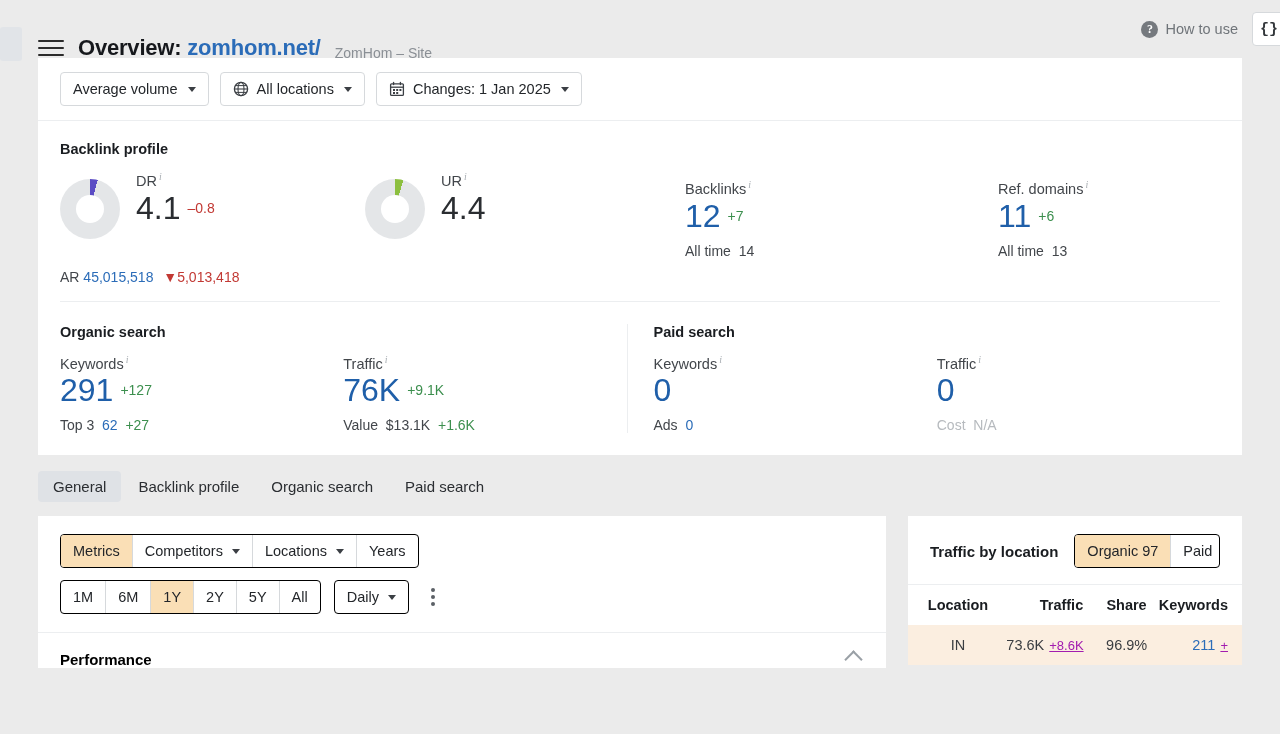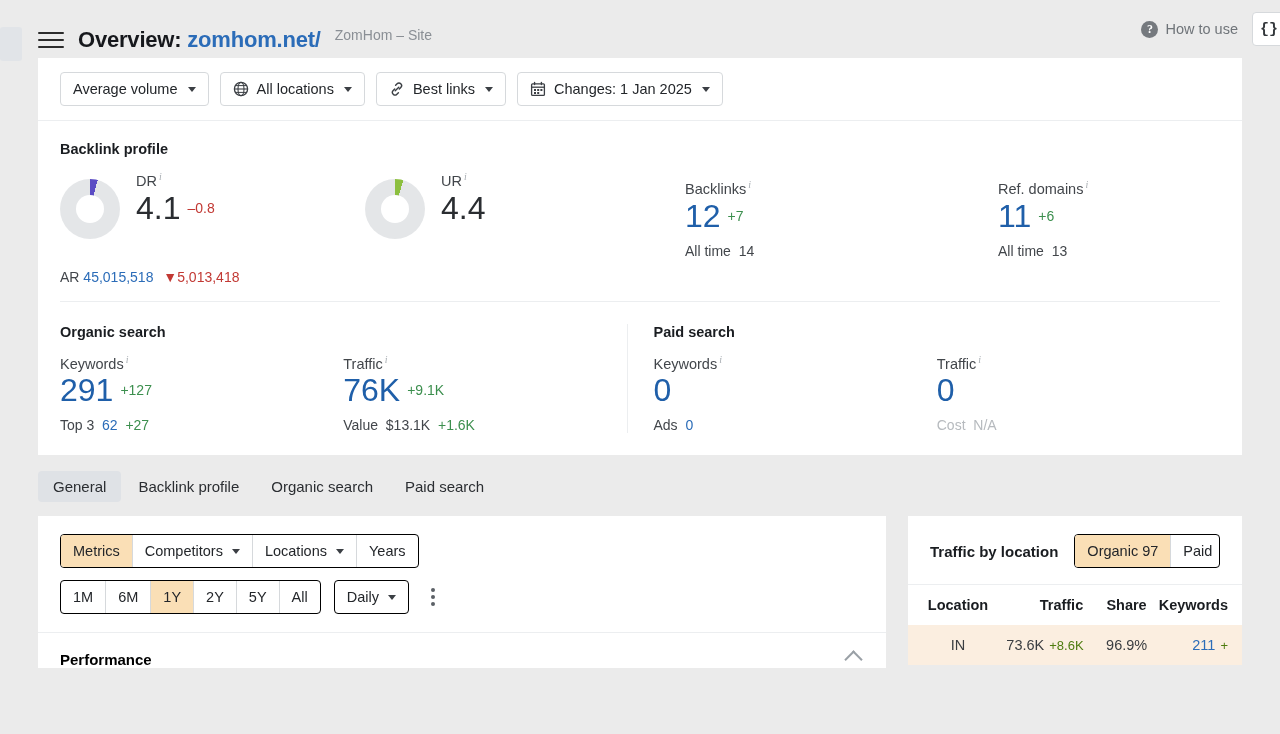--- a/index.html
+++ b/index.html
@@ -14,21 +14,21 @@
 
   
   .topbar {
     height: 58px;
     background: #ebebeb;
     display: flex;
     align-items: center;
     padding: 0 14px 0 0;
     position: relative;
   }
-  .hdr-left { display: flex; align-items: flex-start; flex: 1; min-width: 0; margin-top: 29px; }
+  .hdr-left { display: flex; align-items: flex-end; flex: 1; min-width: 0; margin-top: 29px; }
   .side-stub {
     width: 22px; height: 34px;
     background: #e1e4e8;
     border-radius: 3px;
     margin-left: 0px;
     flex: none;
   }
   .burger {
     width: 26px; height: 26px;
     margin-left: 16px; margin-right: 14px;
@@ -198,21 +198,21 @@
   .tbl-title { font-size: 15px; font-weight: bold; color: #1a1d21; white-space: nowrap; }
   .loc-table { margin-top: 16px; border-top: 1px solid #eceef0; }
   .loc-tr { display: flex; align-items: center; height: 40px; padding: 0 14px; }
   .loc-tr.head { font-size: 14.5px; font-weight: bold; color: #1a1d21; }
   .loc-tr.data { background: #fbeee0; font-size: 14.5px; color: #3a3d41; }
   .c-loc { width: 84px; text-align: center; }
   .c-tra { width: 104px; text-align: right; white-space: nowrap; }
   .c-sha { width: 74px; text-align: right; white-space: nowrap; }
   .c-kw  { width: 92px; text-align: right; white-space: nowrap; padding-left: 12px; }
   .c-kw .lnk { color: #2b6cb8; }
-  .grn { color: #4d7c0f; font-size: 13px; margin-left: 5px; }
+  .grn { color: #a21caf; font-size: 13px; margin-left: 5px; text-decoration: underline; }
 </style>
 </head>
 <body>
 
 <div class="topbar">
   <div class="hdr-left">
     <div class="side-stub"></div>
     <div class="burger">
       <span></span>
         <span></span>
@@ -240,29 +240,20 @@
   </div>
   <div class="fbtn">
     <svg class="ico" viewBox="0 0 16 16">
       <circle cx="8" cy="8" r="6.6" fill="none" stroke="#3b3f44" stroke-width="1.3"></circle>
       <ellipse cx="8" cy="8" rx="3" ry="6.6" fill="none" stroke="#3b3f44" stroke-width="1.1"></ellipse>
       <line x1="1.5" y1="8" x2="14.5" y2="8" stroke="#3b3f44" stroke-width="1.1"></line>
       <line x1="2.4" y1="4.6" x2="13.6" y2="4.6" stroke="#3b3f44" stroke-width="1"></line>
       <line x1="2.4" y1="11.4" x2="13.6" y2="11.4" stroke="#3b3f44" stroke-width="1"></line>
     </svg>
     <span>All locations</span>
-    <span class="caret"></span>
-  </div>
-  <div class="fbtn">
-    <svg class="ico" viewBox="0 0 16 16">
-      <path d="M6.2 9.8 L9.8 6.2" stroke="#3b3f44" stroke-width="1.4" fill="none" stroke-linecap="round"></path>
-      <path d="M6.6 4.3 L8.1 2.8 a2.6 2.6 0 0 1 3.7 3.7 L10.3 8" stroke="#3b3f44" stroke-width="1.4" fill="none" stroke-linecap="round"></path>
-      <path d="M9.4 11.7 L7.9 13.2 a2.6 2.6 0 0 1 -3.7 -3.7 L5.7 8" stroke="#3b3f44" stroke-width="1.4" fill="none" stroke-linecap="round"></path>
-    </svg>
-    <span>Best links</span>
     <span class="caret"></span>
   </div>
   <div class="fbtn">
     <svg class="ico" viewBox="0 0 16 16">
       <rect x="1.6" y="2.8" width="12.8" height="11.6" rx="1" fill="none" stroke="#3b3f44" stroke-width="1.3"></rect>
       <line x1="1.6" y1="6.2" x2="14.4" y2="6.2" stroke="#3b3f44" stroke-width="1.3"></line>
       <line x1="4.6" y1="1.4" x2="4.6" y2="3.6" stroke="#3b3f44" stroke-width="1.3" stroke-linecap="round"></line>
       <line x1="11.4" y1="1.4" x2="11.4" y2="3.6" stroke="#3b3f44" stroke-width="1.3" stroke-linecap="round"></line>
       <rect x="4" y="8" width="2" height="2" fill="#3b3f44"></rect>
       <rect x="7.2" y="8" width="2" height="2" fill="#3b3f44"></rect>

